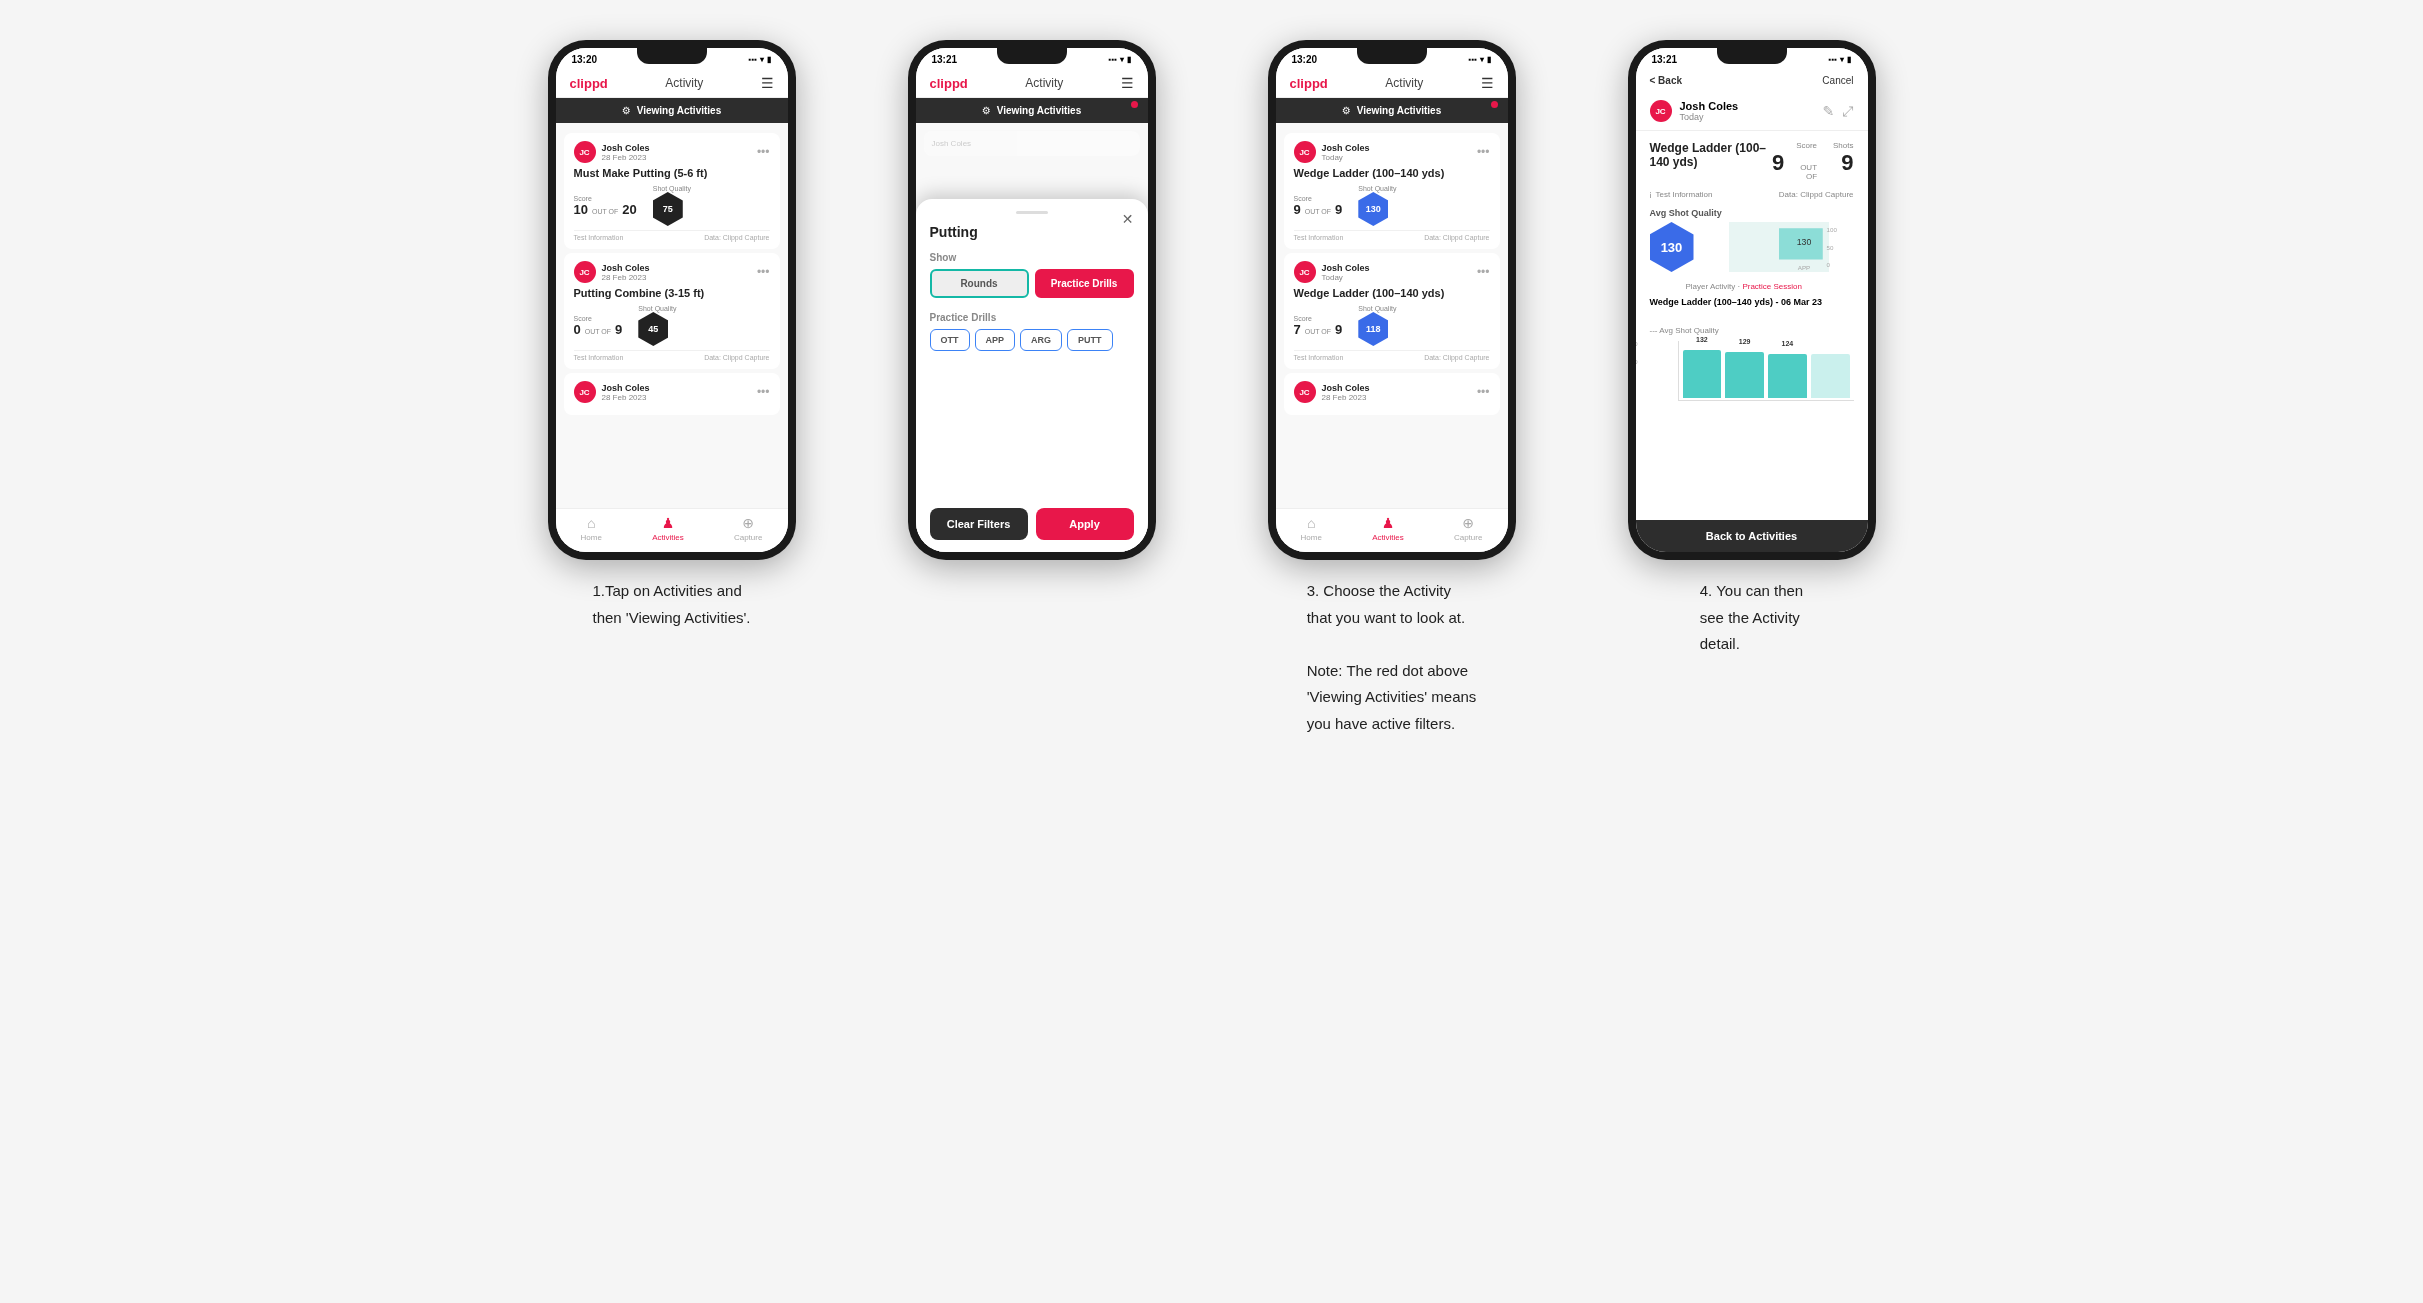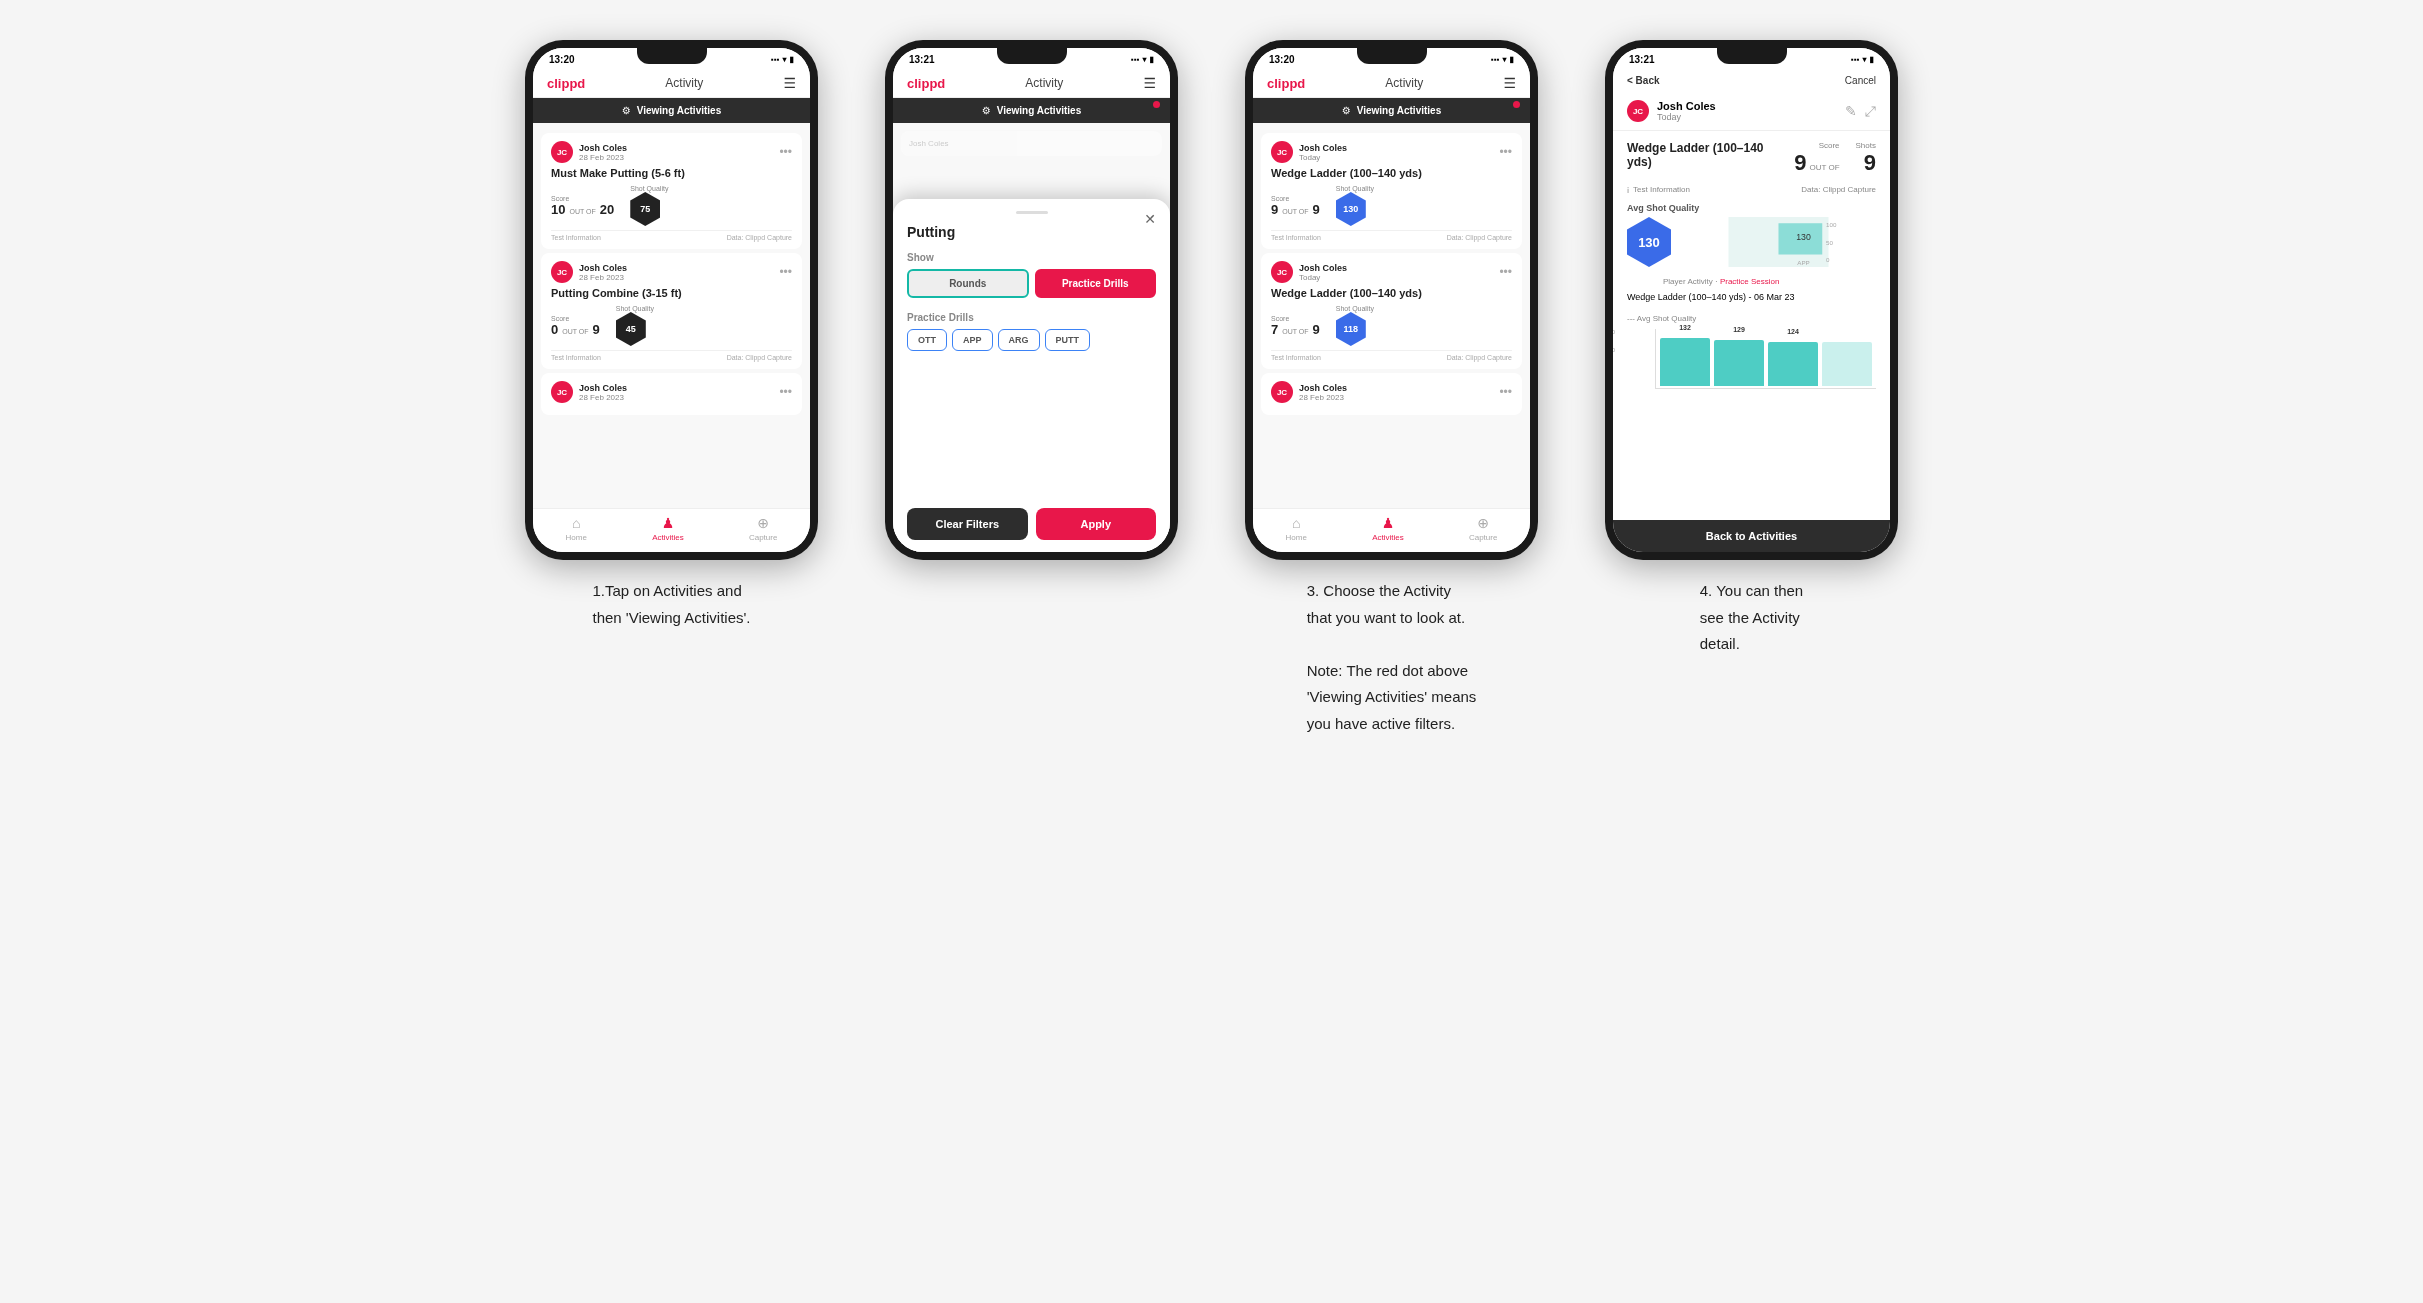--- a/index.html
+++ b/index.html
@@ -21,21 +21,21 @@
     }
     .step-column {
       display: flex;
       flex-direction: column;
       align-items: center;
       flex: 1;
       gap: 20px;
     }
     
     .phone-frame {
-      width: 293px;
+      width: 248px;
       height: 520px;
       background: #1a1a1a;
       border-radius: 38px;
       padding: 8px;
       box-shadow: 0 8px 32px rgba(0,0,0,0.3);
       position: relative;
       flex-shrink: 0;
     }
     .phone-screen {
       width: 100%;
@@ -369,21 +369,21 @@
     }
     .mini-chart svg { width: 100%; height: 100%; }
     .practice-session-label {
       font-size: 8px;
       color: #888;
       margin-bottom: 6px;
       margin-left: 36px;
     }
     .practice-session-label span { color: #e8174a; }
     .bar-chart-section { }
-    .bar-chart-title { font-size: 9px; font-weight: 400; margin-bottom: 12px; }
+    .bar-chart-title { font-size: 9px; font-weight: 700; margin-bottom: 19px; }
     .bar-chart-subtitle { font-size: 8px; color: #888; margin-bottom: 6px; }
     .bar-chart-container {
       display: flex;
       gap: 4px;
       align-items: flex-end;
       height: 60px;
       border-left: 1px solid #ddd;
       border-bottom: 1px solid #ddd;
       padding: 0 4px 2px;
       position: relative;

